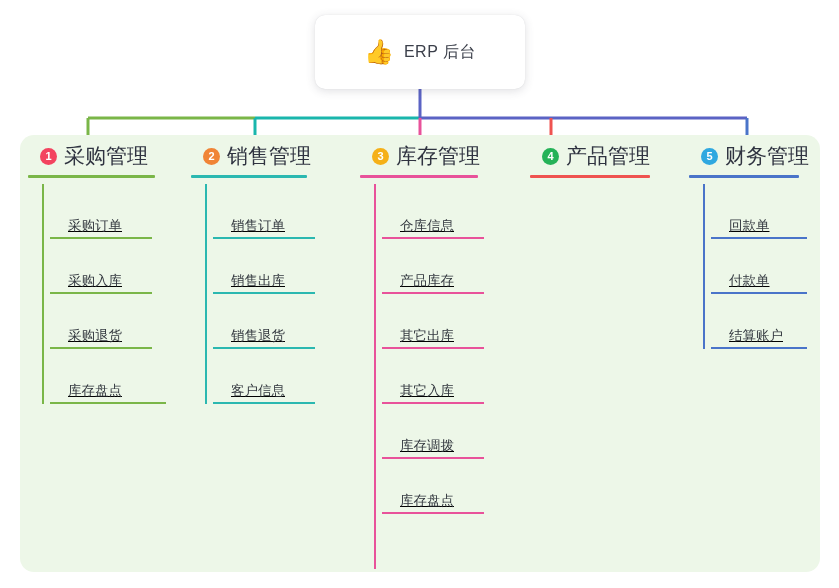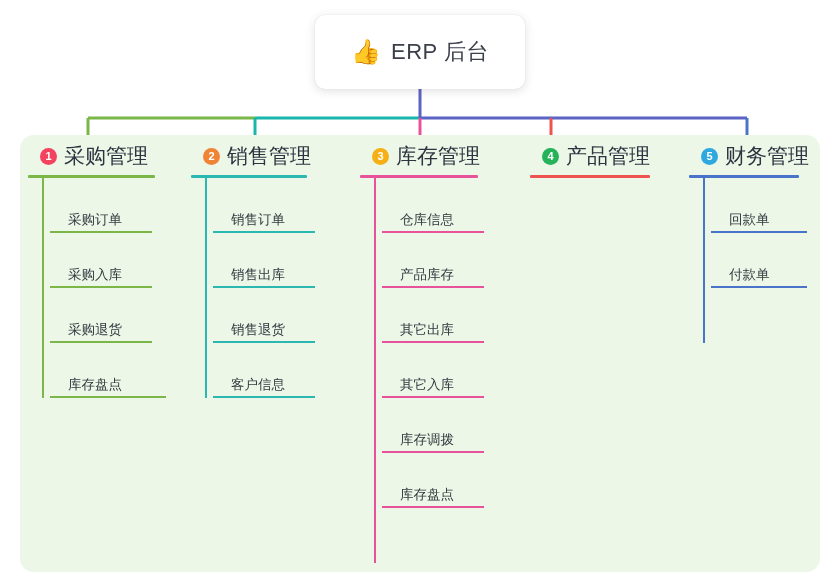--- a/index.html
+++ b/index.html
@@ -36,21 +36,21 @@
     justify-content: center;
     gap: 10px;
     z-index: 6;
   }
   .title-emoji {
     font-size: 24px;
     line-height: 1;
     display: inline-block;
   }
   .title-text {
-    font-size: 22px;
+    font-size: 16px;
     color: #3b3f4a;
     letter-spacing: 0.5px;
     white-space: nowrap;
   }
 
   
   .connectors {
     position: absolute;
     left: 0;
     top: 0;
@@ -119,22 +119,23 @@
   }
   .col-rule {
     height: 3px;
     border-radius: 1px;
     margin-top: 4px;
   }
 
   
   .items {
     position: relative;
-    margin-top: 0;
+    margin-top: 6px;
     padding-left: 8px;
+    text-decoration: underline;
   }
   .spine {
     position: absolute;
     left: 2px;
     top: 0;
     bottom: 0;
     width: 2px;
   }
   .item {
     position: relative;
@@ -287,17 +288,21 @@
         <div class="items">
           <div class="spine" style="background: rgb(74, 116, 201); height: 165px;"></div>
           <div class="item">
             <span class="item-label">回款单</span>
             <div class="item-underline" style="background: rgb(74, 116, 201); width: 96px;"></div>
           </div>
           <div class="item">
             <span class="item-label">付款单</span>
             <div class="item-underline" style="background: rgb(74, 116, 201); width: 96px;"></div>
           </div>
+          <div class="item">
+            <span class="item-label">结算账户</span>
+            <div class="item-underline" style="background: rgb(74, 116, 201); width: 96px;"></div>
+          </div>
         </div>
       </div>
     </div>
 
 </div>
 
 </body></html>

